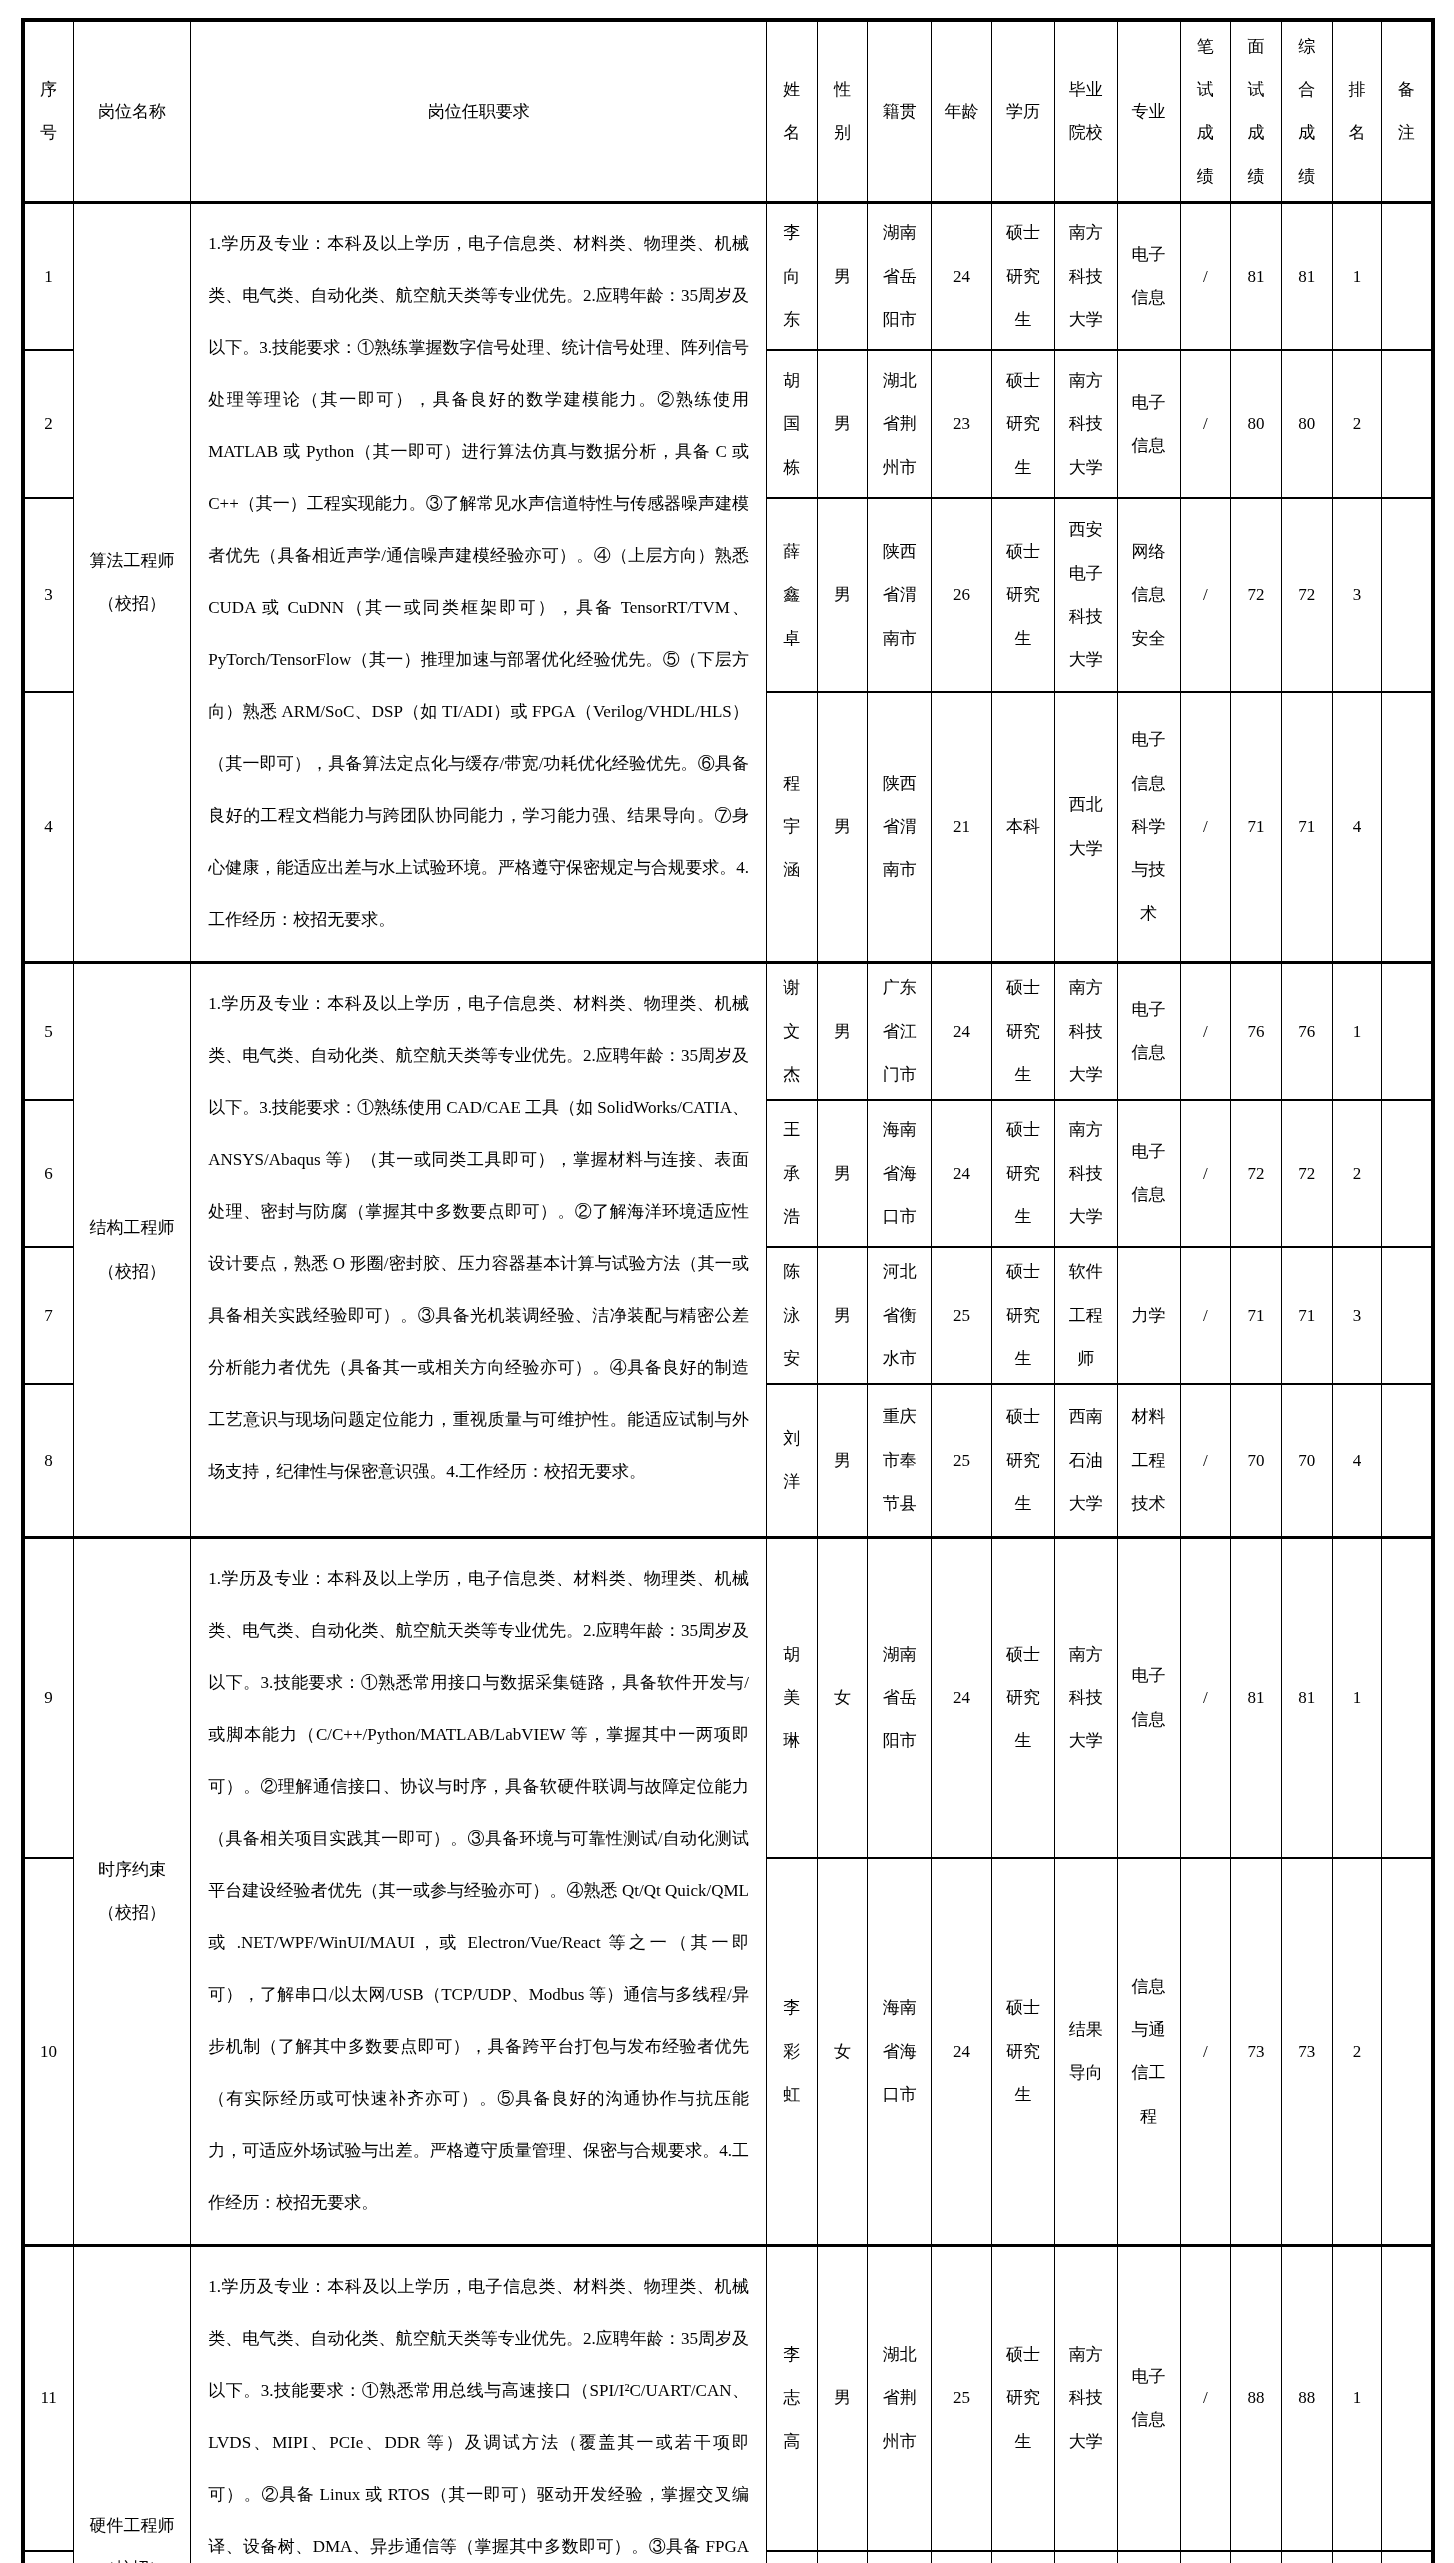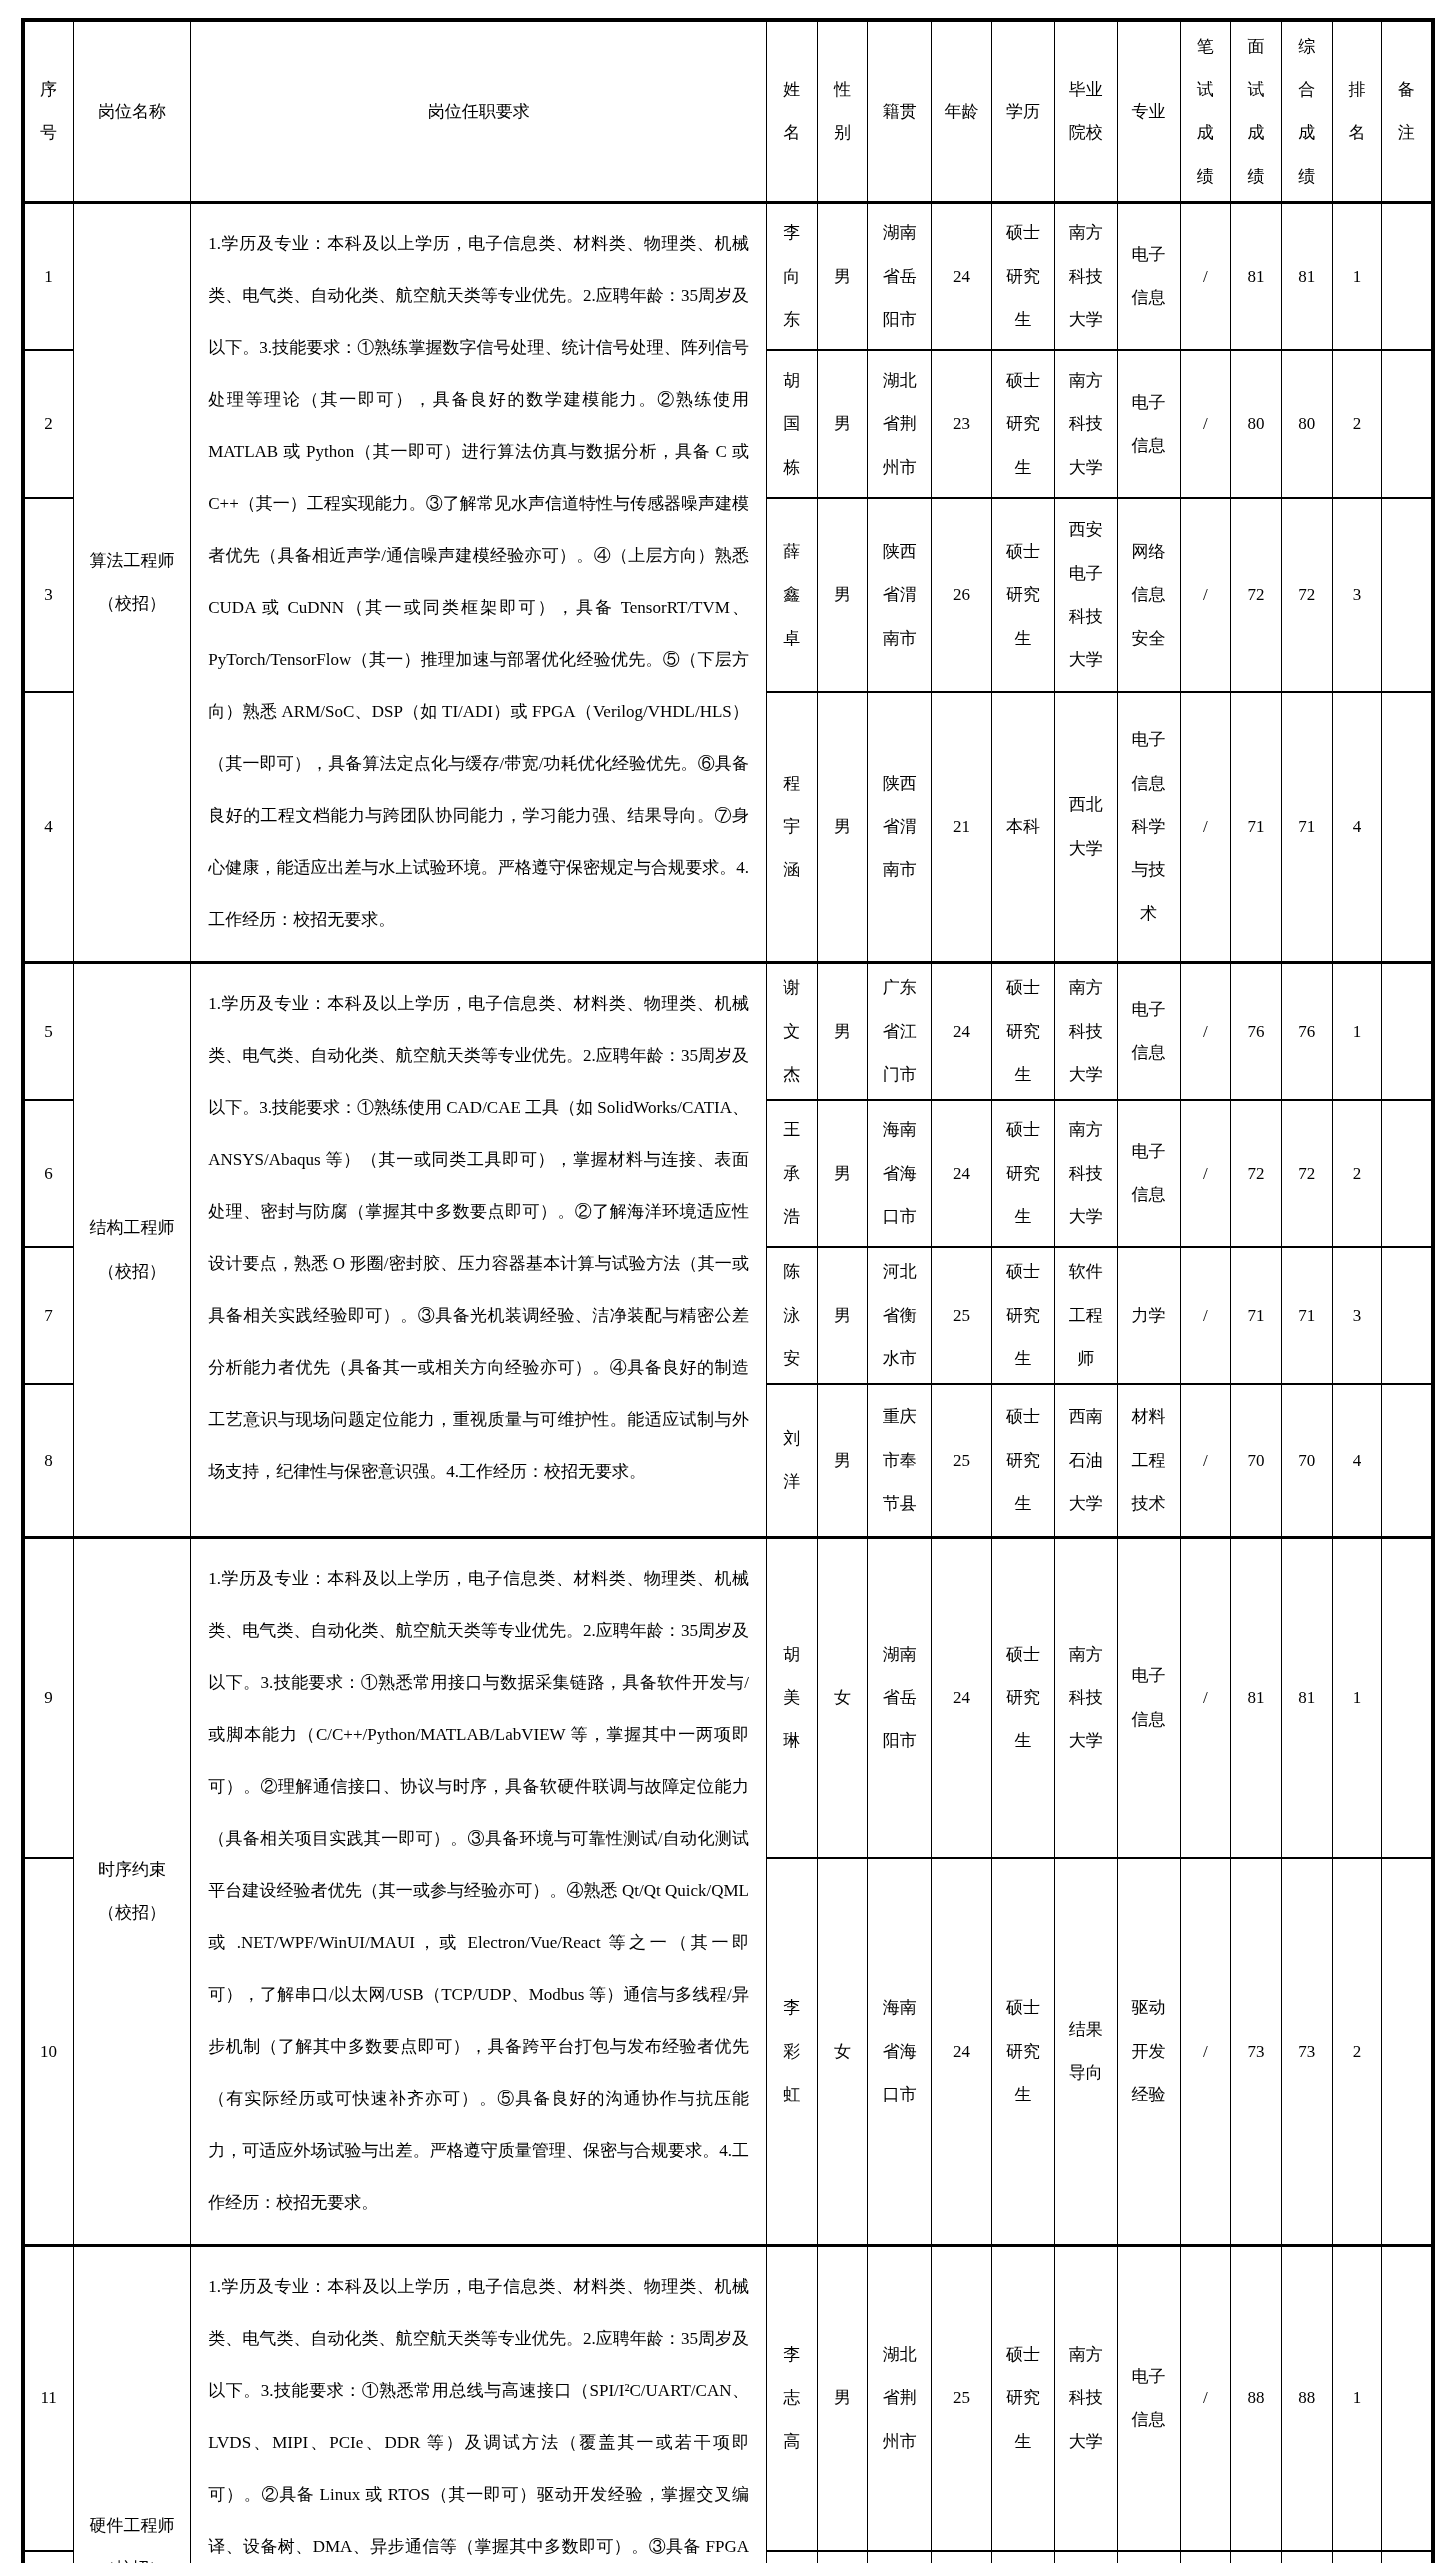--- a/index.html
+++ b/index.html
@@ -224,21 +224,21 @@
         <td class="c-remark"></td>
       </tr>
       <tr style="height: 329px;">
         <td class="c-no">10</td>
         <td class="c-name">李彩虹</td>
         <td class="c-gender">女</td>
         <td class="c-home">海南省海口市</td>
         <td class="c-age">24</td>
         <td class="c-edu">硕士研究生</td>
         <td class="c-school">结果导向</td>
-        <td class="c-major">驱动开发经验</td>
+        <td class="c-major">信息与通信工程</td>
         <td class="c-score">/</td>
         <td class="c-score">73</td>
         <td class="c-score">73</td>
         <td class="c-rank">2</td>
         <td class="c-remark"></td>
       </tr>
       <tr class="group-start" style="height: 264px;">
         <td class="c-no">11</td>
         <td class="c-pos" rowspan="2">硬件工程师（校招）</td>
         <td class="c-req" rowspan="2">1.学历及专业：本科及以上学历，电子信息类、材料类、物理类、机械类、电气类、自动化类、航空航天类等专业优先。2.应聘年龄：35周岁及以下。3.技能要求：①熟悉常用总线与高速接口（SPI/I²C/UART/CAN、LVDS、MIPI、PCIe、DDR 等）及调试方法（覆盖其一或若干项即可）。②具备 Linux 或 RTOS（其一即可）驱动开发经验，掌握交叉编译、设备树、DMA、异步通信等（掌握其中多数即可）。③具备 FPGA 时序约束、仿真验证与调试能力，能使用逻辑分析仪、示波器等仪器（熟练或具备实际经验均可）。④了解模拟前端/ADC/DAC/时钟与同步、电源与信号完整性者优先（其一或相关方向亦可）。⑤工程意识强，重视文档规范与配置管理。能适应出差与现场保障。严格遵守保密与合规要求。4.工作经历：校招无要求。</td>

